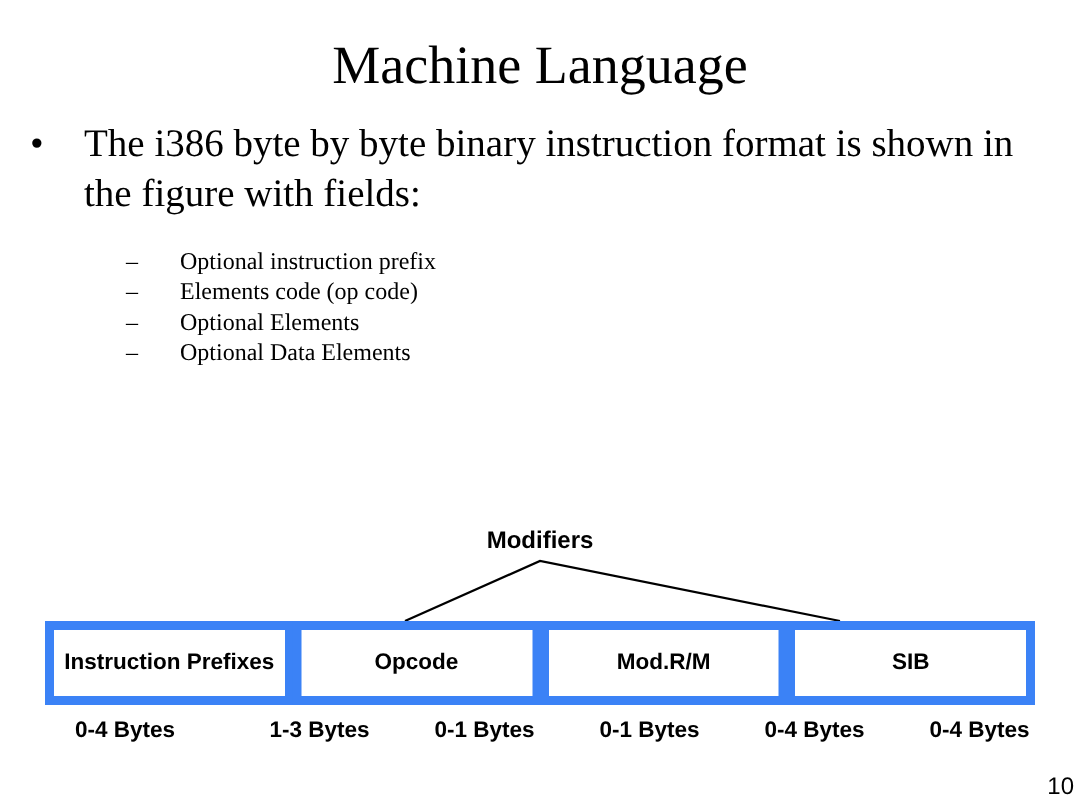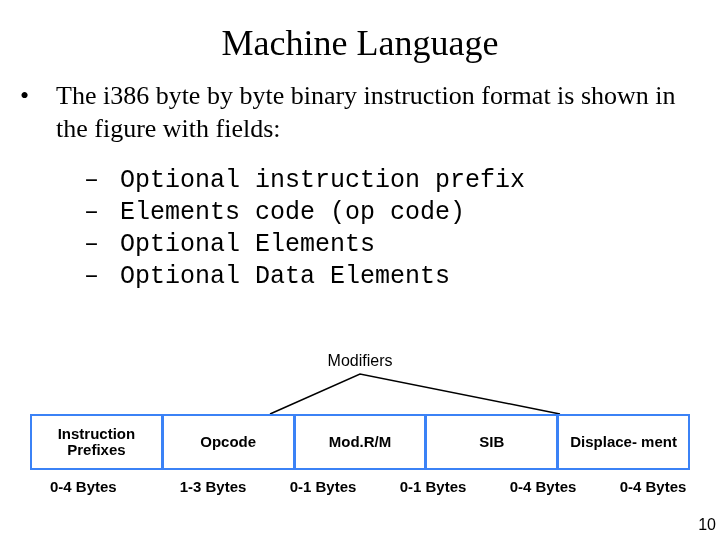--- a/index.html
+++ b/index.html
@@ -32,23 +32,22 @@
     padding-left: 26px;
     text-indent: -18px;
   }
   .bullet-main::before {
     content: "•";
     display: inline-block;
     width: 18px;
   }
   .sublist {
     margin: 4px 0 0 70px;
-    font-size: 25px;
+    font-size: 16px;
     line-height: 1.28;
-    font-family: Liberation Mono, monospace;
   }
   .sublist .item {
     padding-left: 20px;
     text-indent: -18px;
   }
   .sublist .item::before {
     content: "–";
     display: inline-block;
     width: 18px;
   }
@@ -60,21 +59,21 @@
     top: 352px;
     font-family: Arial, Helvetica, sans-serif;
   }
   .mod-label {
     position: absolute;
     top: 0;
     left: 0;
     right: 0;
     text-align: center;
     font-size: 16px;
-    font-weight: normal;
+    font-weight: bold;
   }
   .brace-wrap {
     position: absolute;
     top: 18px;
     left: 0;
     width: 660px;
     height: 46px;
   }
   .brace-wrap svg {
     width: 660px;
@@ -83,21 +82,21 @@
   }
   .boxes {
     position: absolute;
     top: 62px;
     left: 0;
     width: 660px;
     display: flex;
   }
   .box {
     flex: 1 1 0;
-    border: 2px solid #3b82f6;
+    border: 6px solid #3b82f6;
     margin-left: -1px;
     height: 56px;
     display: flex;
     align-items: center;
     justify-content: center;
     text-align: center;
     font-size: 15px;
     font-weight: bold;
     line-height: 1.1;
     padding: 2px 2px;
@@ -152,22 +151,20 @@
       <svg viewBox="0 0 660 46">
         <polyline points="240,44 330,4 530,44" fill="none" stroke="#000" stroke-width="1.5"></polyline>
       </svg>
     </div>
 
     <div class="boxes">
       <div class="box">Instruction Prefixes</div>
       <div class="box">Opcode</div>
       <div class="box">Mod.R/M</div>
       <div class="box">SIB</div>
-      <div class="box">Displace-
-ment</div>
     </div>
 
     <div class="ranges">
       <div class="range">0-4 Bytes</div>
       <div class="range">1-3 Bytes</div>
       <div class="range">0-1 Bytes</div>
       <div class="range">0-1 Bytes</div>
       <div class="range">0-4 Bytes</div>
       <div class="range">0-4 Bytes</div>
     </div>

